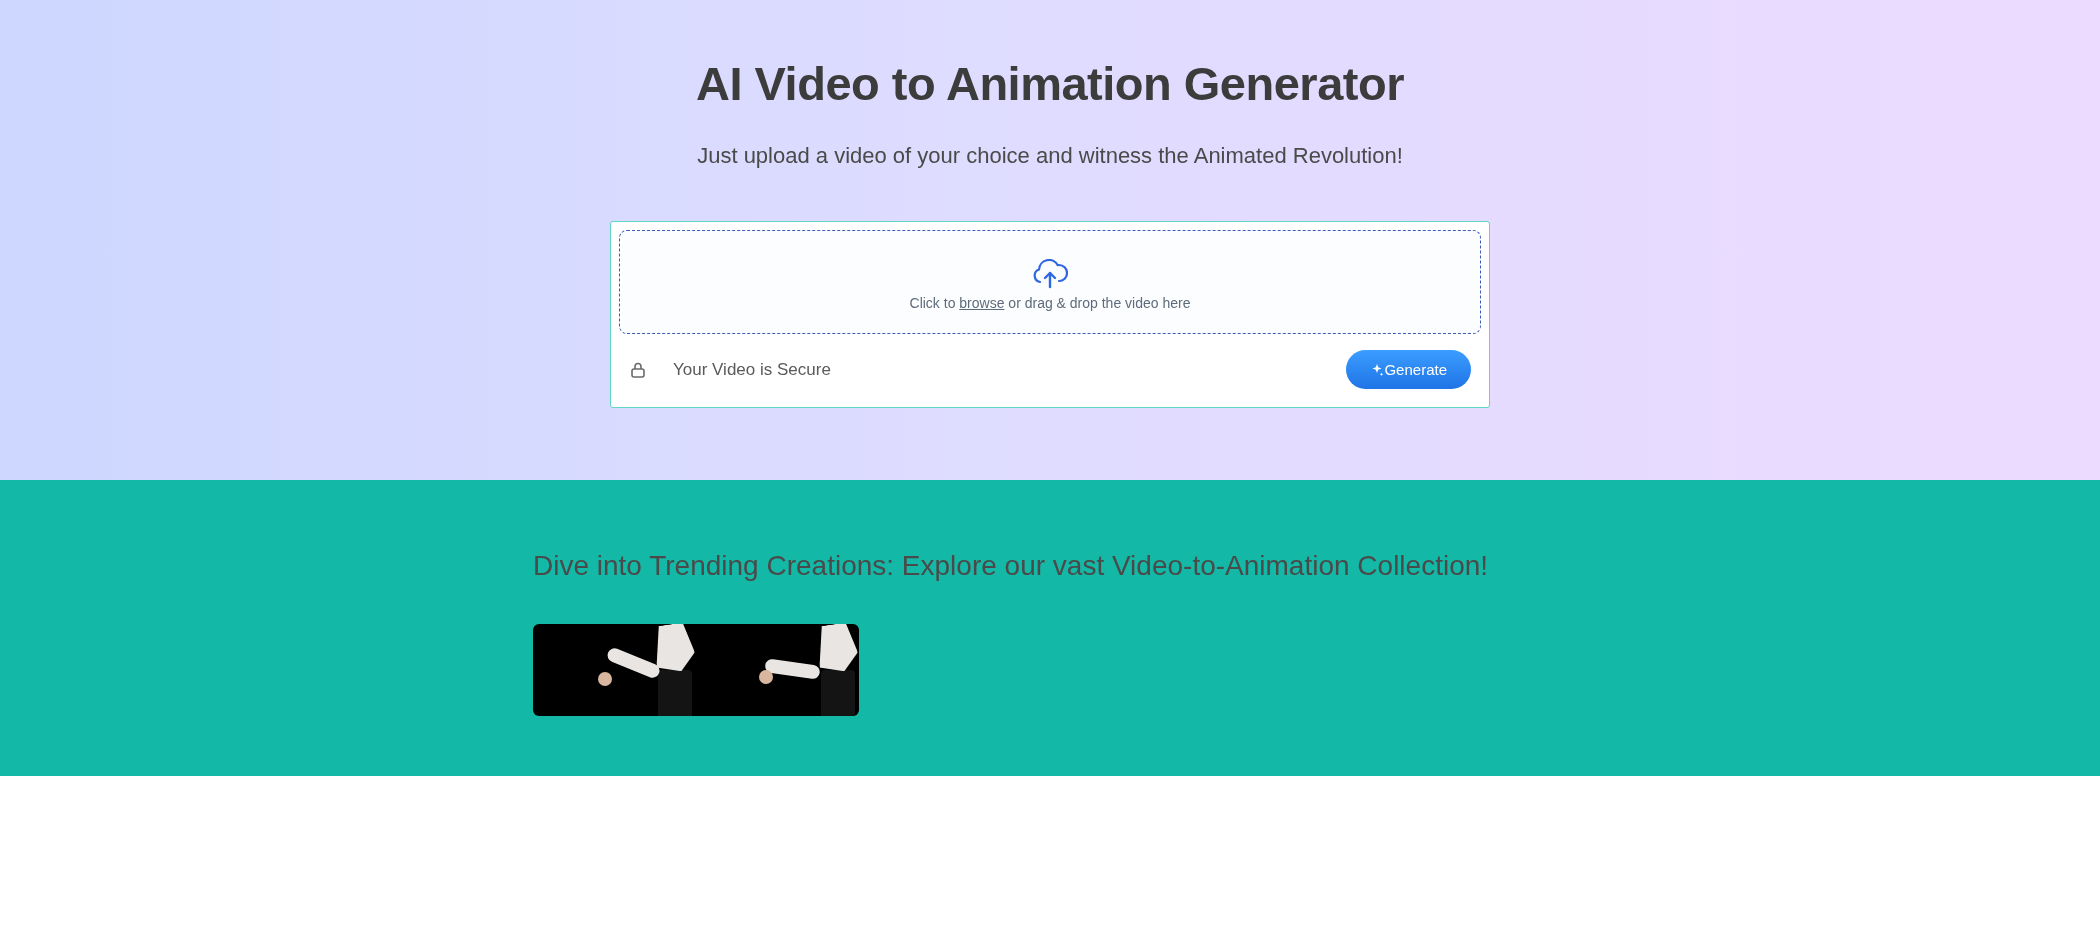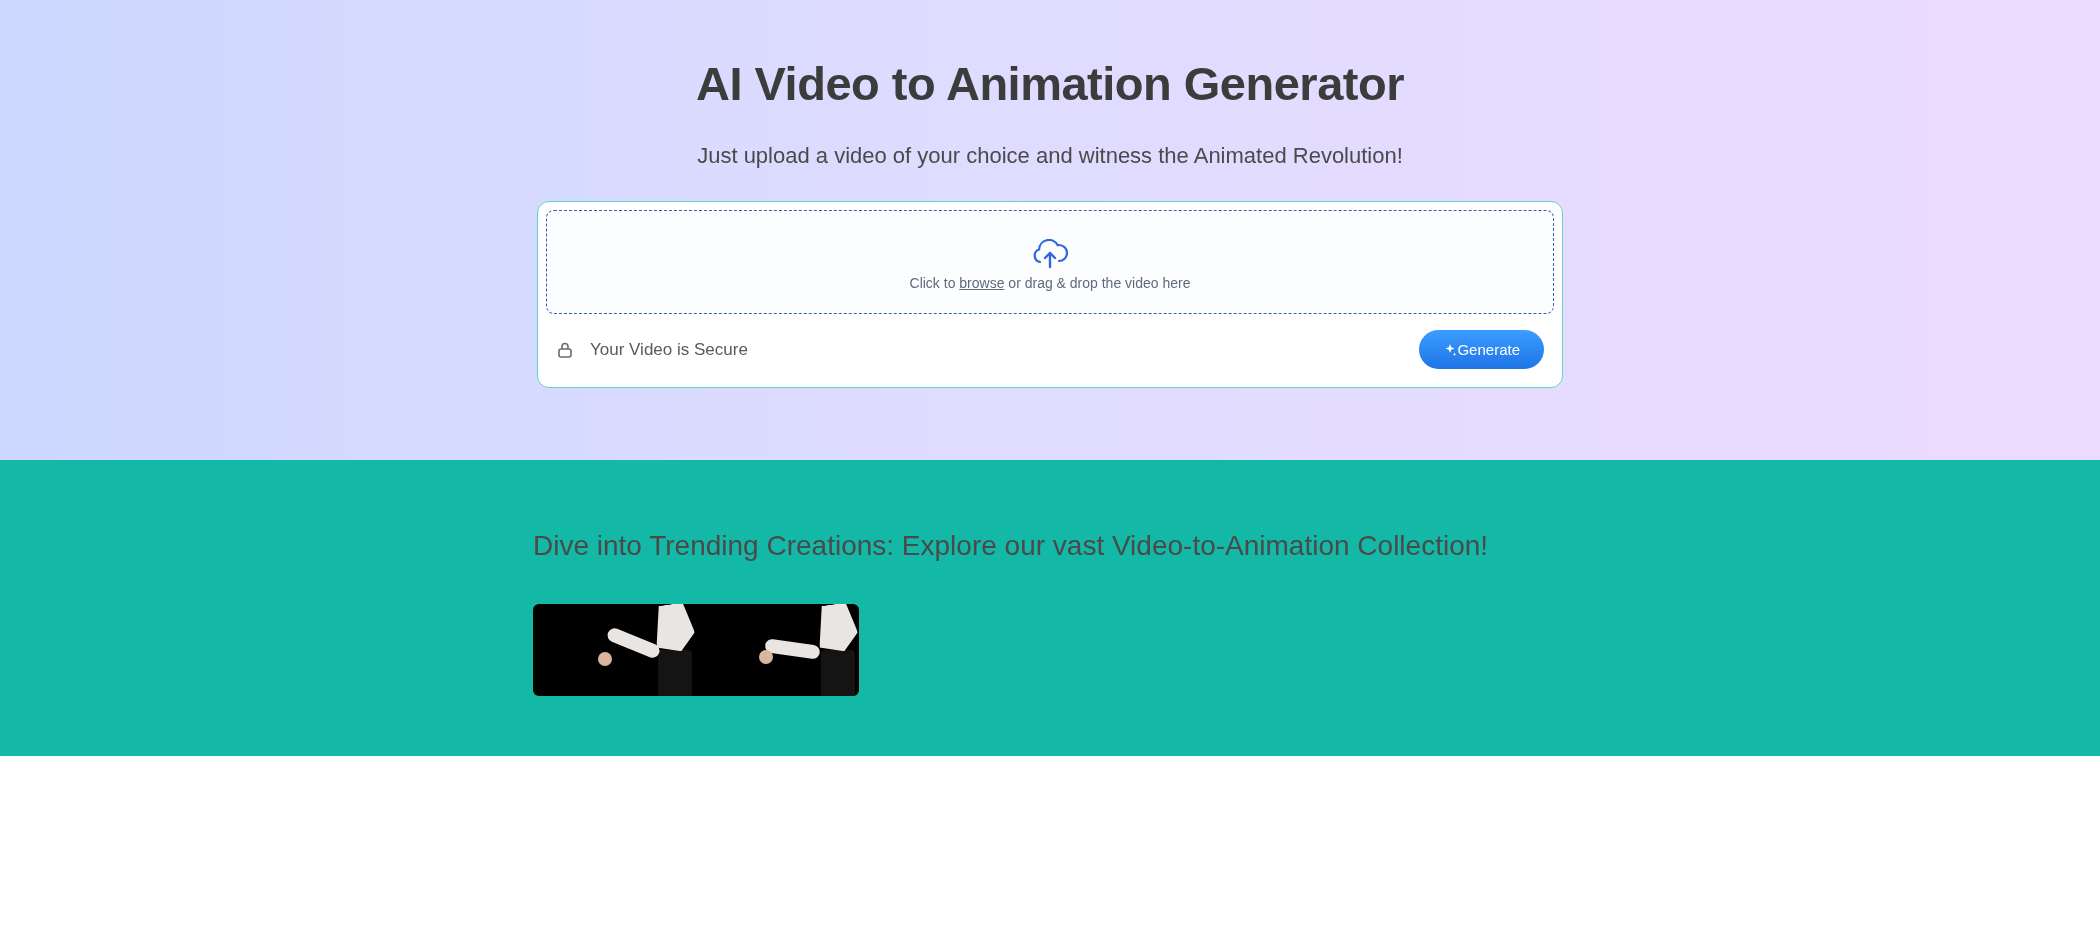--- a/index.html
+++ b/index.html
@@ -22,25 +22,25 @@
     letter-spacing: -0.5px;
   }
   .page-subtitle {
     font-size: 22px;
     color: #4a4a4a;
     text-align: center;
     margin-top: 32px;
     font-weight: 400;
   }
   .upload-card {
-    width: 1026px;
-    margin-top: 32px;
+    width: 880px;
+    margin-top: 52px;
     background: #ffffff;
     border: 1px solid #5fd6c5;
-    border-radius: 12px;
+    border-radius: 3px;
     padding: 8px;
   }
   .dropzone {
     border: 1px dashed #3c5db6;
     border-radius: 8px;
     background: #fcfdff;
     display: flex;
     flex-direction: column;
     align-items: center;
     justify-content: center;
@@ -59,21 +59,21 @@
   }
   .card-footer {
     display: flex;
     align-items: center;
     justify-content: space-between;
     padding: 16px 10px 10px 10px;
   }
   .secure {
     display: flex;
     align-items: center;
-    gap: 16px;
+    gap: 26px;
     color: #5a5a5a;
     font-size: 17px;
   }
   .lock-icon { display: flex; }
   .generate-btn {
     background: linear-gradient(180deg, #3b9dff 0%, #1f74e6 100%);
     color: #ffffff;
     border: none;
     border-radius: 999px;
     padding: 11px 24px;

